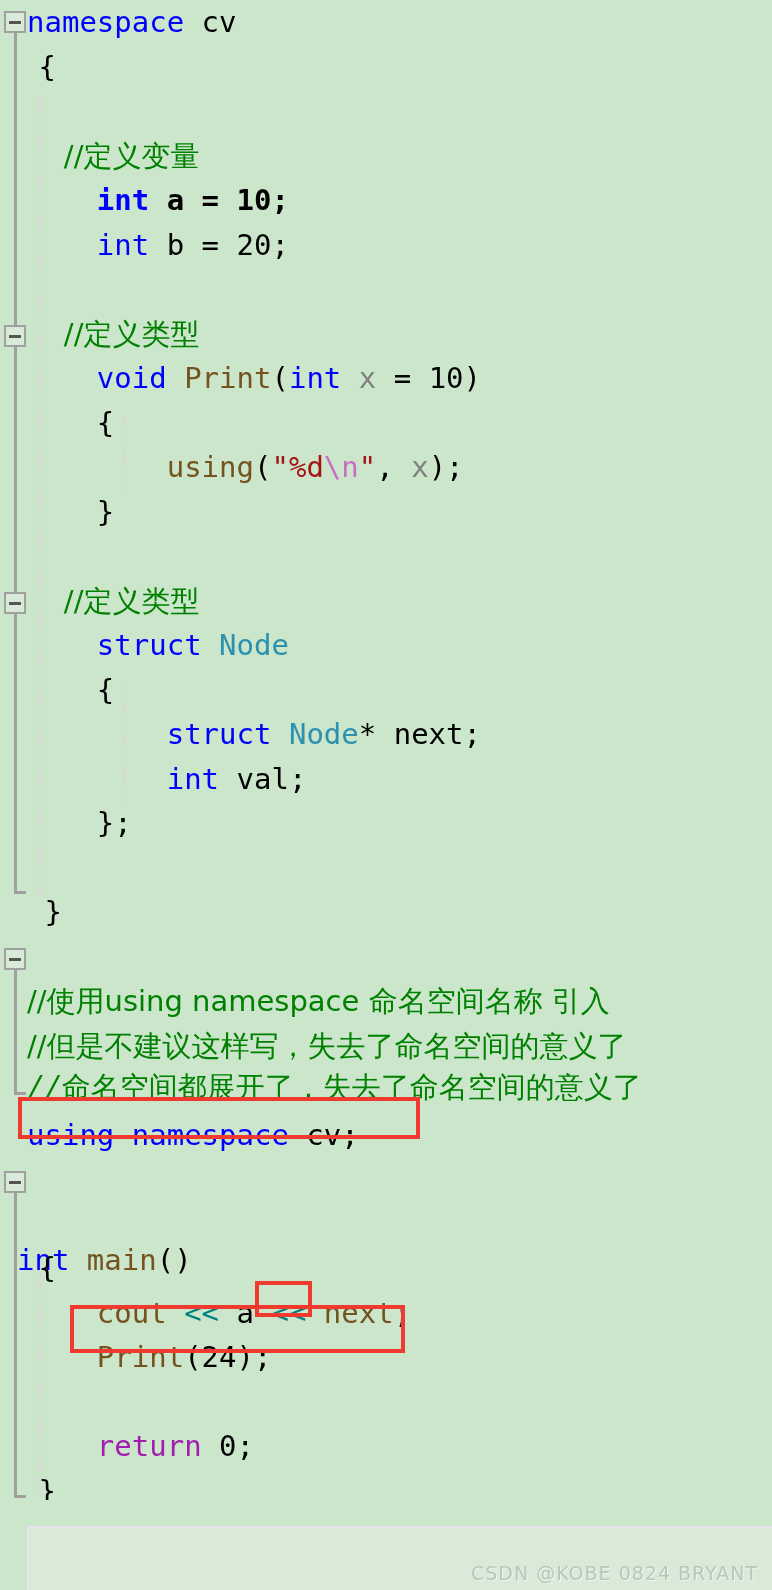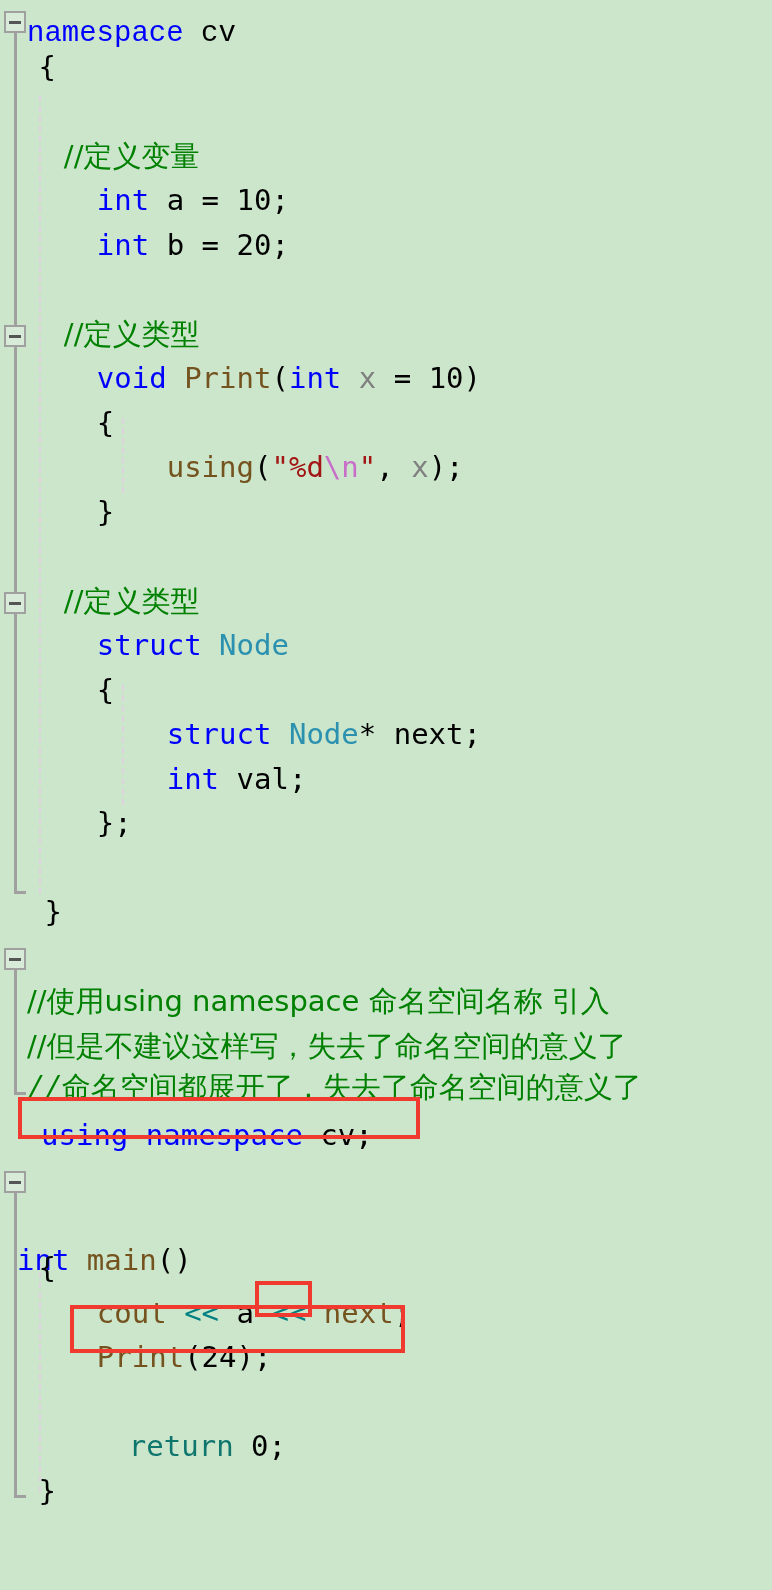--- a/index.html
+++ b/index.html
@@ -40,21 +40,21 @@
 
   
   .kw   { color: #0000ff; }            
   .cmt  { color: #008000; }            
   .fn   { color: #74531f; text-align: right; }            
   .cls  { color: #2b91af; }            
   .var  { color: #808080; }            
   .str  { color: #a31515; }            
   .esc  { color: #c86ec8; }            
   .op   { color: #008080; }            
-  .ret  { color: #0f766e; margin-left: 32px; }            
+  .ret  { color: #a21caf; }            
   .pln  { color: #000000; }
 
   
   .cjk { font-family: "DejaVu Sans", "Liberation Sans", sans-serif; }
 
   
   .outline-box {
     position: absolute;
     width: 22px;
     height: 22px;
@@ -148,56 +148,61 @@
         <div class="outline-box" style="left: 4px; top: 325px;"></div>
         <div class="outline-box" style="left: 4px; top: 592px;"></div>
         <div class="outline-box" style="left: 4px; top: 948px;"></div>
         <div class="outline-vline" style="left: 14px; top: 970px; height: 122px;"></div>
         <div class="outline-foot" style="left: 14px; top: 1092px; width: 12px;"></div>
         <div class="outline-box" style="left: 4px; top: 1171px;"></div>
         <div class="outline-vline" style="left: 14px; top: 1193px; height: 302px;"></div>
         <div class="outline-foot" style="left: 14px; top: 1495px; width: 12px;"></div>
       </div>
     <div id="lines-layer">
-        <div class="code-line" style="top: 12px; left: 27px; font-family: Liberation Mono, monospace;"><span class="txt kw">namespace</span><span class="txt pln"> cv</span></div>
+        <div class="code-line" style="top: 0px; left: 27px;"><span class="txt kw">namespace</span><span class="txt pln"> cv</span></div>
         <div class="code-line" style="top: 44.5px; left: 38.385px;"><span class="txt pln">{</span></div>
         <div class="code-line" style="top: 89px; left: 27px;"></div>
         <div class="code-line cjk" style="top: 133.5px; left: 27px;"><span class="txt cmt">    //定义变量</span></div>
-        <div class="code-line" style="top: 178px; left: 27px;"><span class="txt pln">    </span><span class="txt kw">int</span><span class="txt pln"> a = 10;</span></div>
+        <div class="code-line" style="top: 178px; left: 27px; font-weight: bold;"><span class="txt pln">    </span><span class="txt kw">int</span><span class="txt pln"> a = 10;</span></div>
         <div class="code-line" style="top: 222.5px; left: 27px;"><span class="txt pln">    </span><span class="txt kw">int</span><span class="txt pln"> b = 20;</span></div>
         <div class="code-line" style="top: 267px; left: 27px;"></div>
         <div class="code-line cjk" style="top: 311.5px; left: 27px;"><span class="txt cmt">    //定义类型</span></div>
         <div class="code-line" style="top: 356px; left: 27px;"><span class="txt pln">    </span><span class="txt kw">void</span><span class="txt pln"> </span><span class="txt fn">Print</span><span class="txt pln">(</span><span class="txt kw">int</span><span class="txt pln"> </span><span class="txt var">x</span><span class="txt pln"> = 10)</span></div>
         <div class="code-line" style="top: 400.5px; left: 27px;"><span class="txt pln">    {</span></div>
         <div class="code-line" style="top: 445px; left: 27px;"><span class="txt pln">        </span><span class="txt fn">using</span><span class="txt pln">(</span><span class="txt str">"%d</span><span class="txt esc">\n</span><span class="txt str">"</span><span class="txt pln">, </span><span class="txt var">x</span><span class="txt pln">);</span></div>
         <div class="code-line" style="top: 489.5px; left: 27px;"><span class="txt pln">    }</span></div>
         <div class="code-line" style="top: 534px; left: 27px;"></div>
         <div class="code-line cjk" style="top: 578.5px; left: 27px;"><span class="txt cmt">    //定义类型</span></div>
         <div class="code-line" style="top: 623px; left: 27px;"><span class="txt pln">    </span><span class="txt kw">struct</span><span class="txt pln"> </span><span class="txt cls">Node</span></div>
         <div class="code-line" style="top: 667.5px; left: 27px;"><span class="txt pln">    {</span></div>
         <div class="code-line" style="top: 712px; left: 27px;"><span class="txt pln">        </span><span class="txt kw">struct</span><span class="txt pln"> </span><span class="txt cls">Node</span><span class="txt pln">* next;</span></div>
         <div class="code-line" style="top: 756.5px; left: 27px;"><span class="txt pln">        </span><span class="txt kw">int</span><span class="txt pln"> val;</span></div>
         <div class="code-line" style="top: 801px; left: 27px;"><span class="txt pln">    };</span></div>
         <div class="code-line" style="top: 845.5px; left: 27px;"></div>
         <div class="code-line" style="top: 890px; left: 27px;"><span class="txt pln"> }</span></div>
         <div class="code-line" style="top: 934.5px; left: 27px;"></div>
         <div class="code-line cjk" style="top: 979px; left: 27px;"><span class="txt cmt">//使用using namespace 命名空间名称 引入</span></div>
         <div class="code-line cjk" style="top: 1023.5px; left: 27px;"><span class="txt cmt">//但是不建议这样写，失去了命名空间的意义了</span></div>
         <div class="code-line cjk" style="top: 1068px; left: 27px; font-family: Liberation Mono, monospace;"><span class="txt cmt">//命名空间都展开了，失去了命名空间的意义了</span></div>
-        <div class="code-line" style="top: 1112.5px; left: 41px;"><span class="txt kw">using namespace</span><span class="txt pln"> cv;</span></div>
+        <div class="code-line" style="top: 1112.5px; left: 27px;"><span class="txt kw">using namespace</span><span class="txt pln"> cv;</span></div>
         <div class="code-line" style="top: 1157px; left: 27px;"></div>
         <div class="code-line" style="top: 1201.5px; left: 17px; margin-top: 36px;"><span class="txt kw">int</span><span class="txt pln"> </span><span class="txt fn">main</span><span class="txt pln">()</span></div>
         <div class="code-line" style="top: 1246px; left: 38.385px;"><span class="txt pln">{</span></div>
         <div class="code-line" style="top: 1290.5px; left: 27px;"><span class="txt pln">    </span><span class="txt fn">cout</span><span class="txt pln"> </span><span class="txt op">&lt;&lt;</span><span class="txt pln"> a </span><span class="txt op">&lt;&lt;</span><span class="txt pln"> </span><span class="txt fn">next</span><span class="txt pln">;</span></div>
         <div class="code-line" style="top: 1335px; left: 27px;"><span class="txt pln">    </span><span class="txt fn">Print</span><span class="txt pln">(24);</span></div>
         <div class="code-line" style="top: 1379.5px; left: 27px;"></div>
         <div class="code-line" style="top: 1424px; left: 27px;"><span class="txt pln">    </span><span class="txt ret">return</span><span class="txt pln"> 0;</span></div>
         <div class="code-line" style="top: 1468.5px; left: 38.385px;"><span class="txt pln">}</span></div>
       </div>
     <div id="annotations-layer">
         <div class="red-box" title="using namespace cv;" style="left: 18px; top: 1097px; width: 402px; height: 42px; border-color: rgb(240, 58, 48);"></div>
         <div class="red-box" title="a" style="left: 255px; top: 1281px; width: 57px; height: 36px; border-color: rgb(240, 58, 48);"></div>
         <div class="red-box" title="Print(24);" style="left: 70px; top: 1305px; width: 335px; height: 48px; border-color: rgb(240, 58, 48);"></div>
       </div>
   </div>
 
+  <div id="bottom-panel">
+    <div id="panel-inner">
+      <div id="watermark">CSDN @KOBE 0824 BRYANT</div>
+    </div>
+  </div>
 
 </div>
 
 </body></html>

